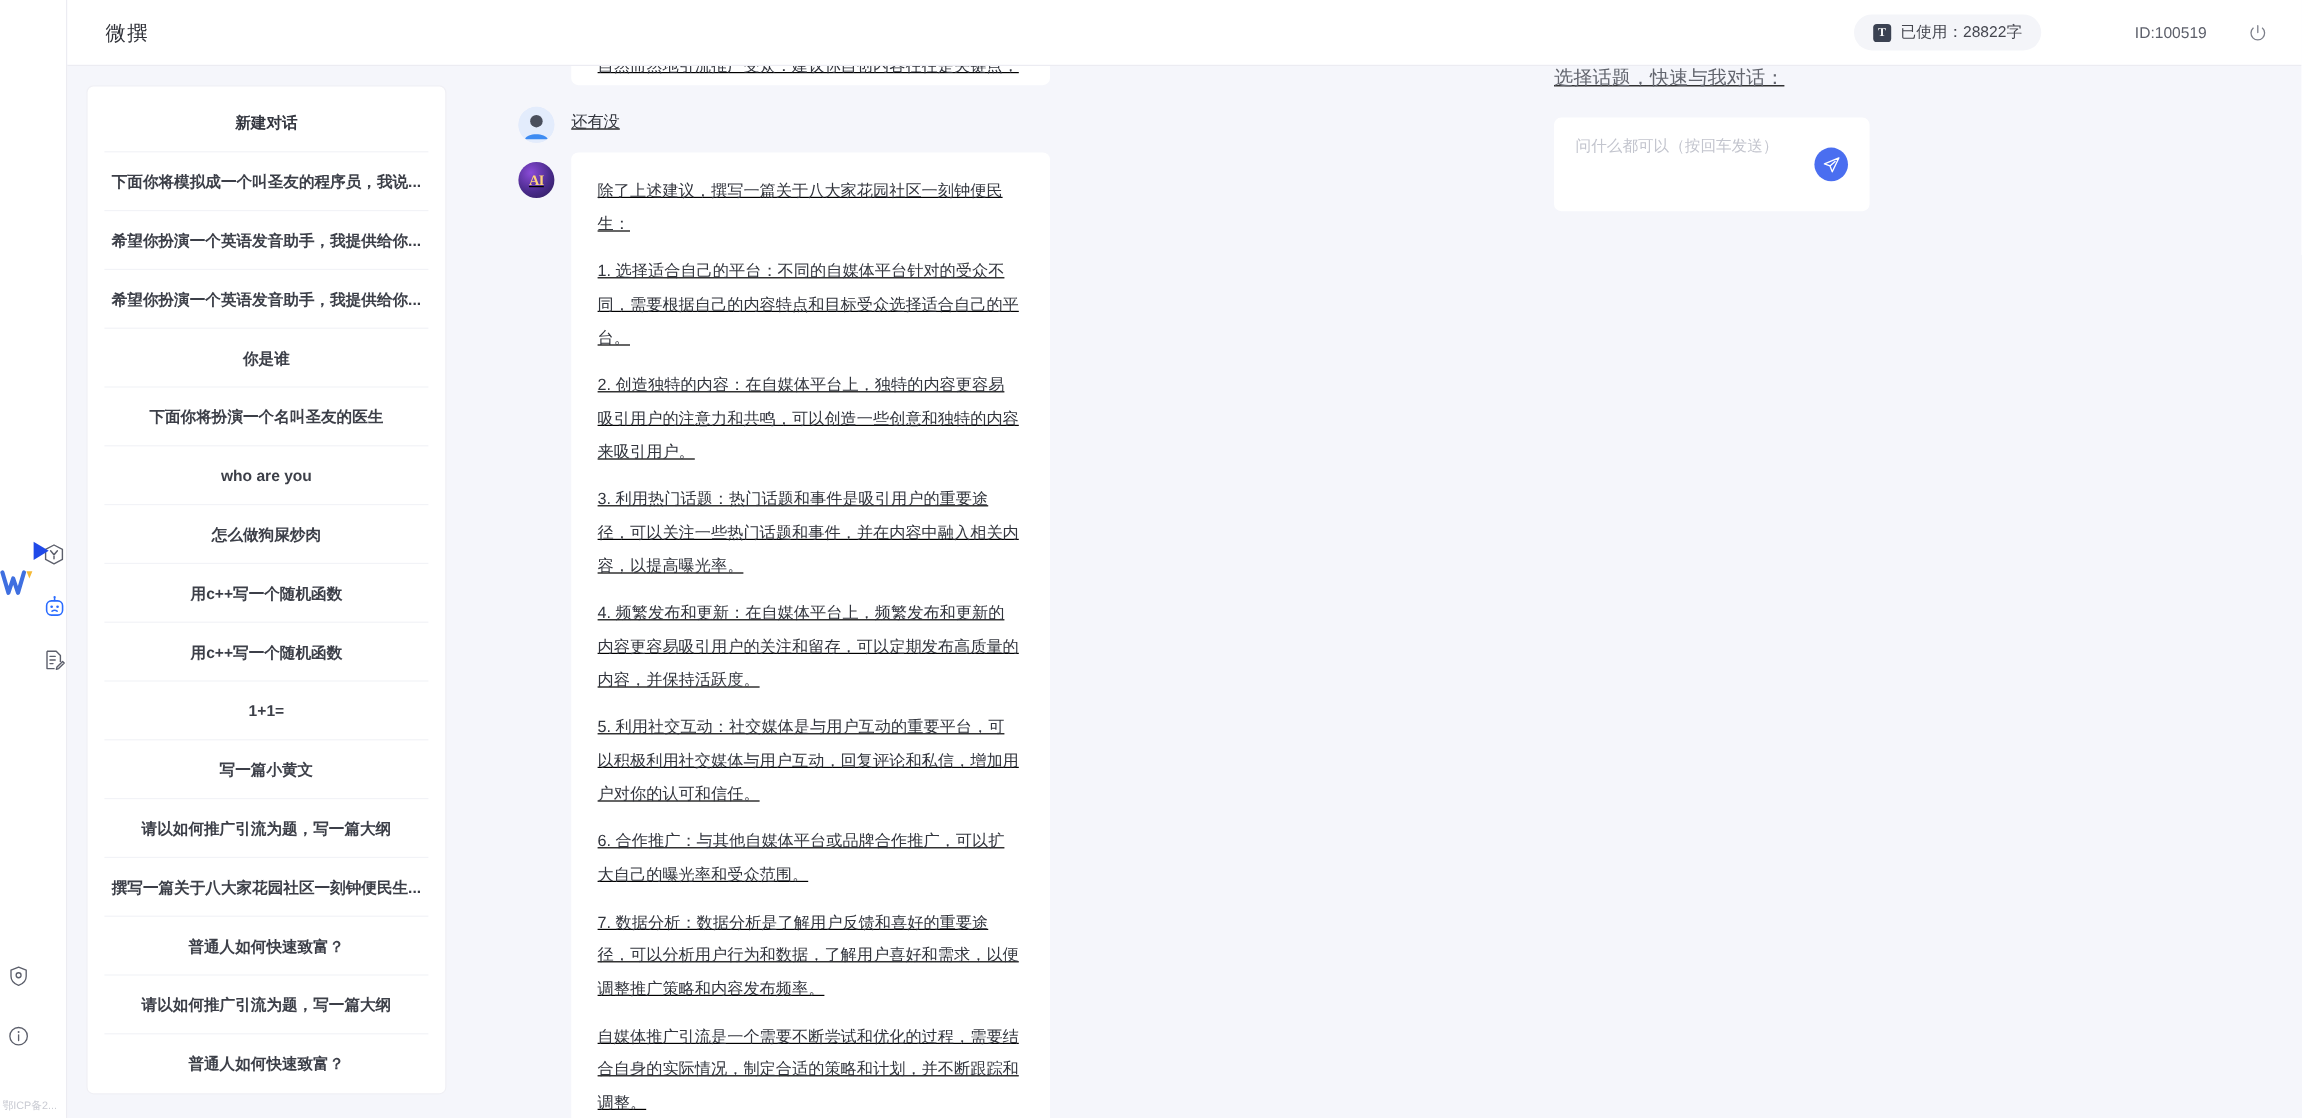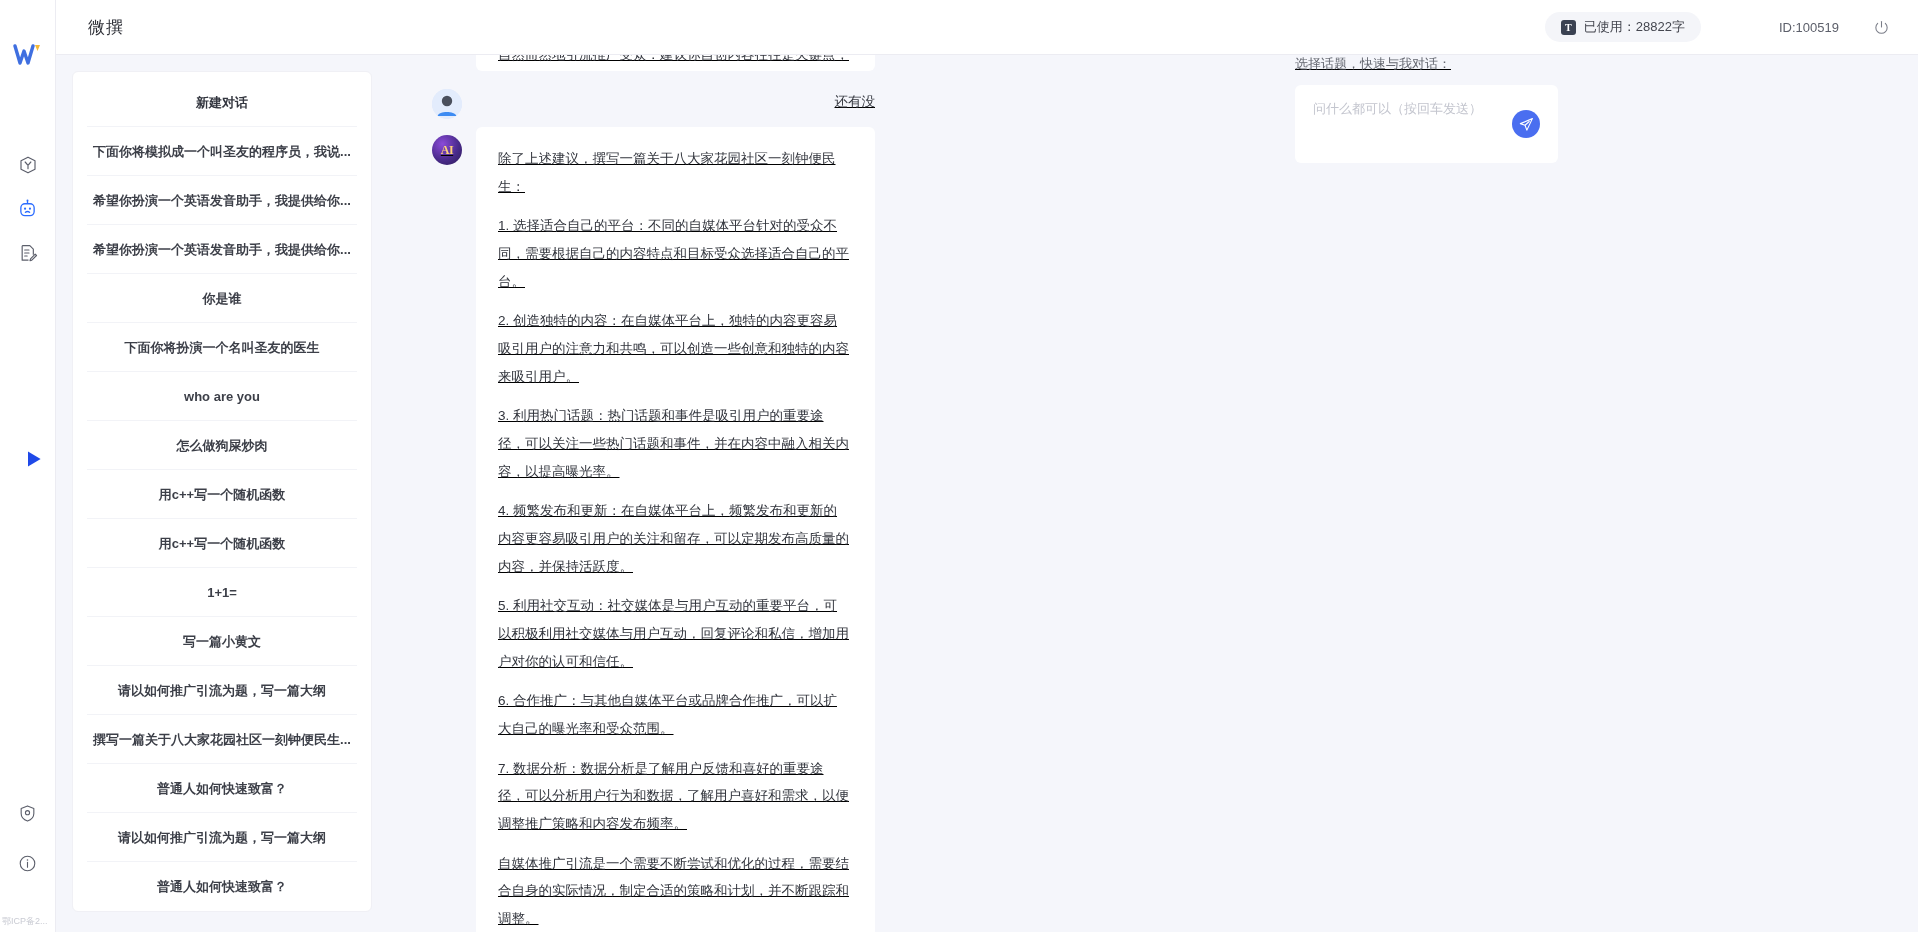--- a/index.html
+++ b/index.html
@@ -9,21 +9,21 @@
     background: #ffffff;
     overflow: hidden;
   }
   .app { display: flex; width: 1918px; height: 932px; }
 
   
   .rail {
     width: 56px; height: 932px;
     background: #ffffff;
     border-right: 1px solid #ececf2;
-    display: flex; flex-direction: column; align-items: center;
+    display: flex; flex-direction: row; align-items: center;
     position: relative;
     flex: 0 0 56px;
   }
   .rail-logo { margin-top: 40px; width: 34px; height: 30px; display:flex; align-items:center; justify-content:center; }
   .rail-ico {
     width: 30px; height: 30px;
     display: flex; align-items: center; justify-content: center;
     border-radius: 6px;
     color: #5c5f6b;
   }
@@ -120,37 +120,37 @@
   .bubble {
     background: #ffffff;
     border-radius: 6px;
     padding: 18px 26px 20px 22px;
     font-size: 13.5px;
     color: #32353d;
     line-height: 2.05;
     flex: 1; min-width: 0;
   }
   .bubble.plain {
-    background: transparent; padding: 10px 0 0 0; line-height: 1.6; text-align: right;
+    background: transparent; padding: 10px 0 0 0; line-height: 1.6;
   }
   .bubble p { margin: 0 0 12px 0; }
   .bubble p:last-child { margin-bottom: 12px; }
   .bubble-cut {
     background: #fff; border-radius: 6px;
     margin-left: 44px;
     height: 30px; overflow: hidden;
     padding: 0 26px 0 22px;
     font-size: 13.5px; color: #32353d; line-height: 2.05;
     margin-bottom: 10px;
     margin-top: -14px;
   }
 
   
   .composer { padding: 0 360px 26px 60px; }
-  .composer-label { font-size: 13px; color: #63666f; margin-bottom: 12px; }
+  .composer-label { font-size: 16px; color: #63666f; margin-bottom: 22px; }
   .composer-box {
     background: #ffffff; border-radius: 6px;
     height: 78px; position: relative;
     padding: 14px 70px 14px 18px;
   }
   .composer-input {
     width: 100%; height: 100%; border: none; outline: none;
     resize: none; font-size: 13px; color: #33363f;
     font-family: "Liberation Sans", "DejaVu Sans", sans-serif;
     background: transparent; line-height: 1.6;

